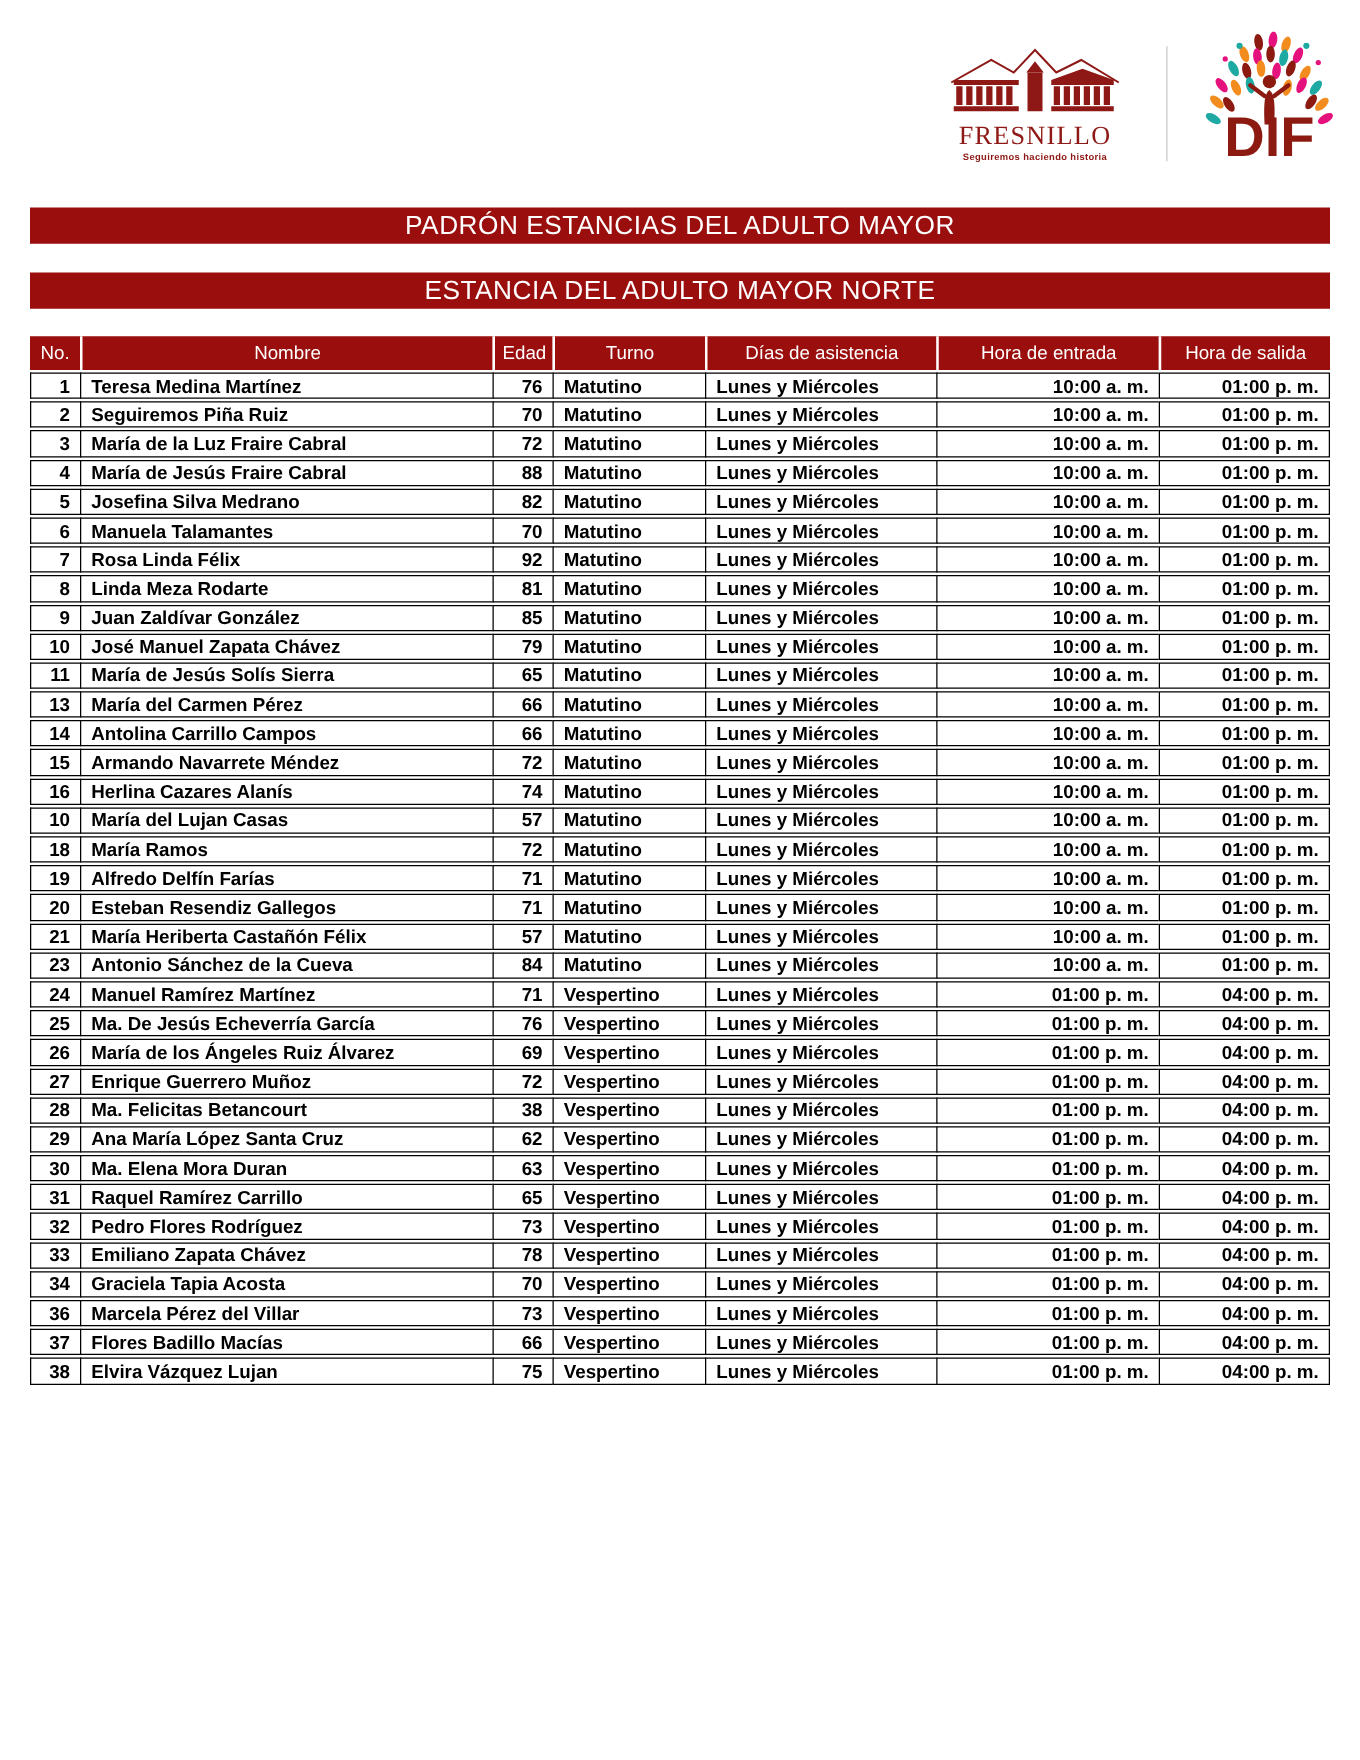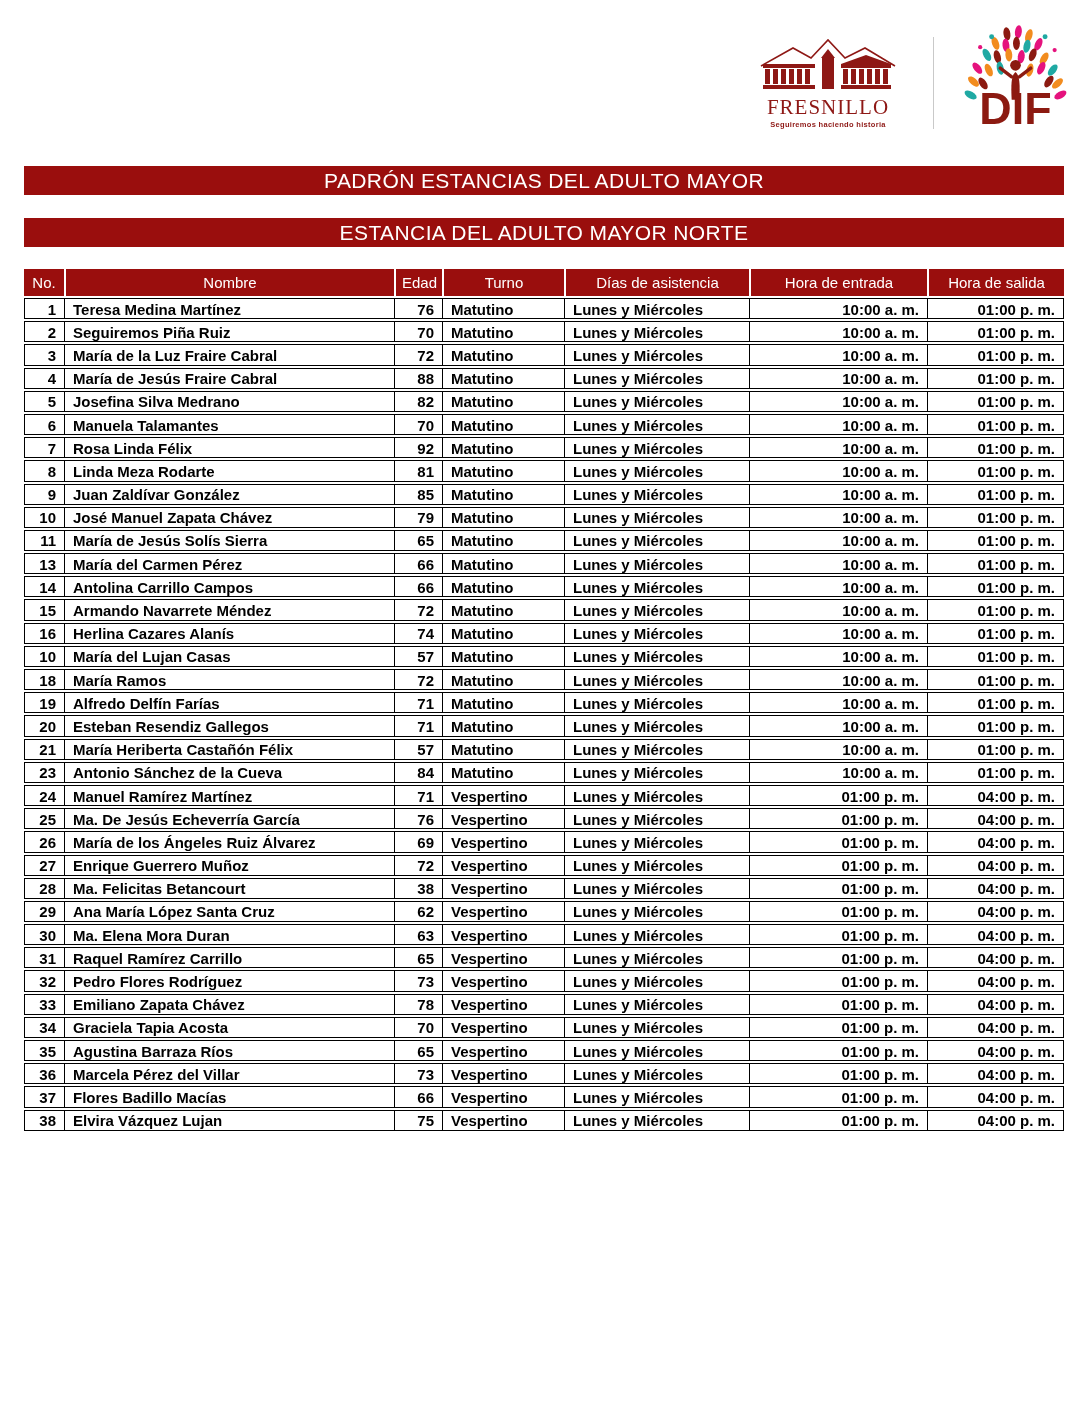--- a/index.html
+++ b/index.html
@@ -435,29 +435,20 @@
           <tr>
             <td class="al-right">34</td>
             <td class="al-left">Graciela Tapia Acosta</td>
             <td class="al-right">70</td>
             <td class="al-left">Vespertino</td>
             <td class="al-left">Lunes y Miércoles</td>
             <td class="al-right">01:00 p. m.</td>
             <td class="al-right">04:00 p. m.</td>
           </tr>
           <tr>
-            <td class="al-right">35</td>
-            <td class="al-left">Agustina Barraza Ríos</td>
-            <td class="al-right">65</td>
-            <td class="al-left">Vespertino</td>
-            <td class="al-left">Lunes y Miércoles</td>
-            <td class="al-right">01:00 p. m.</td>
-            <td class="al-right">04:00 p. m.</td>
-          </tr>
-          <tr>
             <td class="al-right">36</td>
             <td class="al-left">Marcela Pérez del Villar</td>
             <td class="al-right">73</td>
             <td class="al-left">Vespertino</td>
             <td class="al-left">Lunes y Miércoles</td>
             <td class="al-right">01:00 p. m.</td>
             <td class="al-right">04:00 p. m.</td>
           </tr>
           <tr>
             <td class="al-right">37</td>

